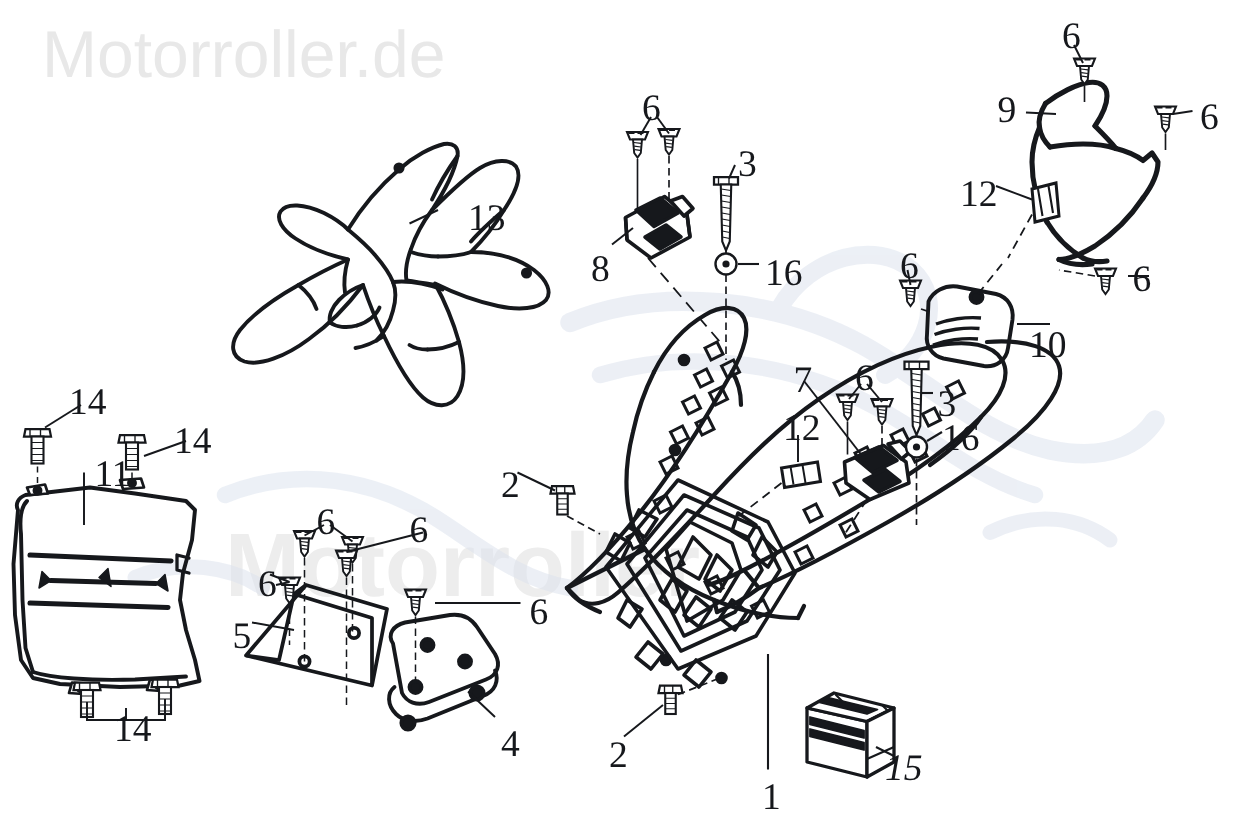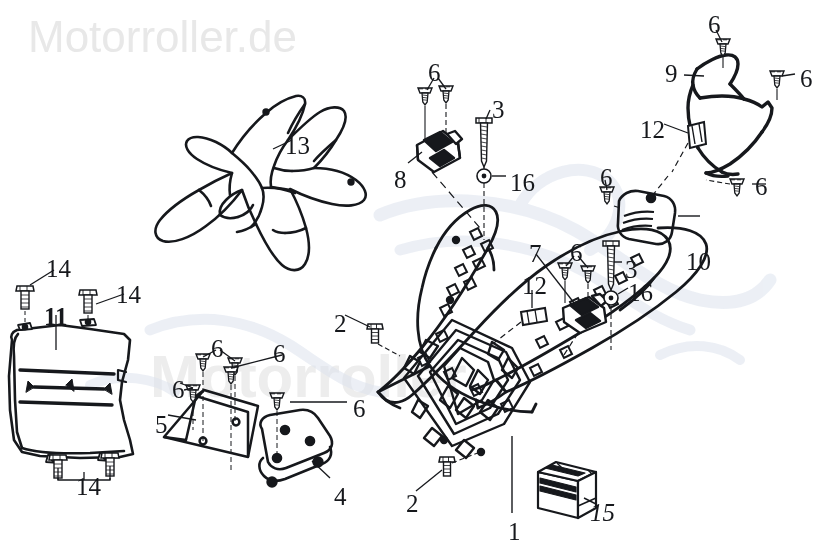--- a/index.html
+++ b/index.html
@@ -440,40 +440,40 @@
       <path d="M545,468 L552,465 L585,473 L578,476 Z" fill="#16181c" stroke-width="1.2"></path>
       <path d="M557,463 L562,468" stroke-width="1.4"></path>
       <path d="M588,470 L592,474" stroke-width="1.4"></path>
       <path d="M578,506 L596,498" stroke-width="1.4"></path>
     </g>
     <path d="M584,498 L596,504" stroke="#16181c" stroke-width="1.4" fill="none"></path>
 
   </svg>
 
   <div id="callout-layer">
-      <div class="callout" style="left: 285px; top: 133px;">13</div>
+      <div class="callout" style="left: 312px; top: 133px;">13</div>
       <div class="callout" style="left: 428px; top: 60px;">6</div>
       <div class="callout" style="left: 492px; top: 97px;">3</div>
       <div class="callout" style="left: 394px; top: 167px;">8</div>
       <div class="callout" style="left: 510px; top: 170px;">16</div>
       <div class="callout" style="left: 708px; top: 12px;">6</div>
       <div class="callout" style="left: 665px; top: 61px;">9</div>
       <div class="callout" style="left: 800px; top: 66px;">6</div>
       <div class="callout" style="left: 640px; top: 117px;">12</div>
       <div class="callout" style="left: 600px; top: 165px;">6</div>
       <div class="callout" style="left: 755px; top: 174px;">6</div>
-      <div class="callout" style="left: 686px; top: 218px; margin-top: 31px;">10</div>
+      <div class="callout" style="left: 686px; top: 218px;">10</div>
       <div class="callout" style="left: 529px; top: 241px;">7</div>
       <div class="callout" style="left: 570px; top: 240px;">6</div>
       <div class="callout" style="left: 625px; top: 257px;">3</div>
       <div class="callout" style="left: 522px; top: 273px;">12</div>
       <div class="callout" style="left: 628px; top: 280px;">16</div>
       <div class="callout" style="left: 46px; top: 256px;">14</div>
       <div class="callout" style="left: 116px; top: 282px;">14</div>
-      <div class="callout" style="left: 44px; top: 304px; font-weight: bold;">11</div>
+      <div class="callout" style="left: 63px; top: 304px;">11</div>
       <div class="callout" style="left: 334px; top: 311px;">2</div>
       <div class="callout" style="left: 211px; top: 336px;">6</div>
       <div class="callout" style="left: 273px; top: 341px;">6</div>
       <div class="callout" style="left: 172px; top: 377px;">6</div>
       <div class="callout" style="left: 353px; top: 396px;">6</div>
       <div class="callout" style="left: 155px; top: 412px;">5</div>
       <div class="callout" style="left: 334px; top: 484px;">4</div>
       <div class="callout" style="left: 76px; top: 474px;">14</div>
       <div class="callout" style="left: 406px; top: 491px;">2</div>
       <div class="callout" style="left: 508px; top: 519px;">1</div>

